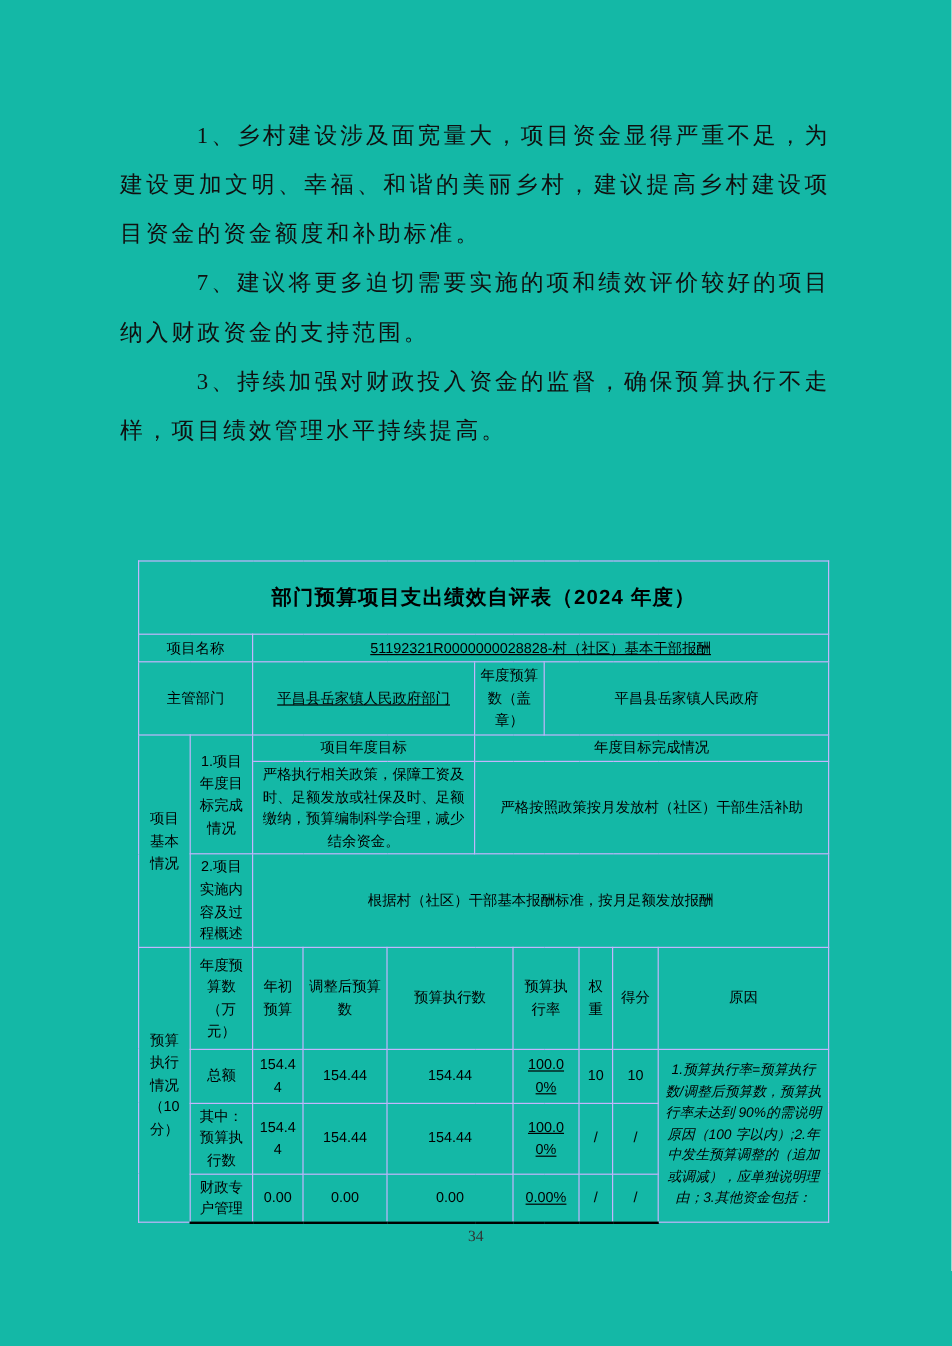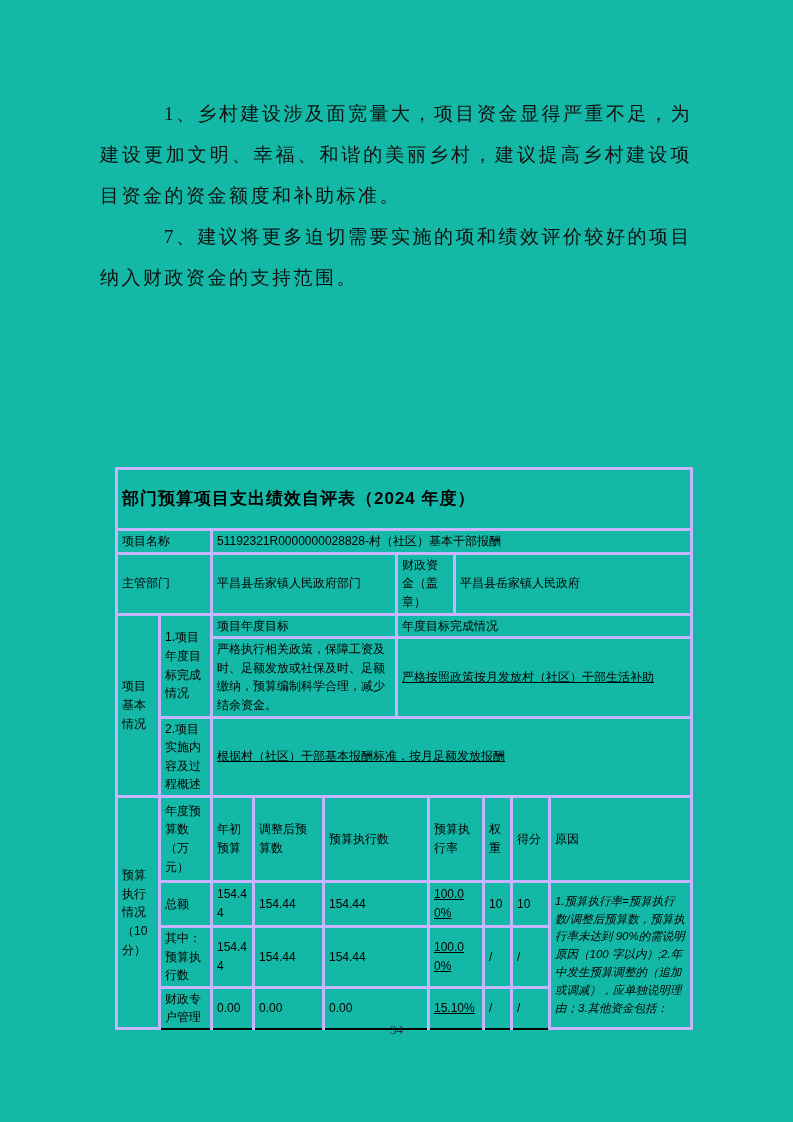--- a/index.html
+++ b/index.html
@@ -16,52 +16,53 @@
     text-align:justify; color:#101010;
   }
   .prose p { margin:0; text-indent:64px; }
   
   table.eval {
     position:absolute; left:115px; top:467px; width:575px;
     border-collapse:collapse; table-layout:fixed;
     font-size:12px; color:#000;
   }
   table.eval td {
-    border:3px solid #c4b5fd; padding:1px 4px; text-align:left;
+    border:1px solid #c4b5fd; padding:1px 4px; text-align:center;
     vertical-align:middle; line-height:1.55; word-break:break-all;
   }
   table.eval tr.last td { border-bottom:2px solid #000; }
   td.tt { font-size:17px; font-weight:bold; letter-spacing:1px; }
   td.lbl { text-align:left; padding-left:7px; }
-  td.val-left { text-align:left; padding-left:7px; }
+  td.val-left { text-align:left; padding-left:7px;text-decoration:underline; }
   td.impl-unit { text-align:left; padding:2px 10px; line-height:1.7; }
   td.vert { padding:0 4px; line-height:1.7; }
   td.sublbl { text-align:left; padding:2px 5px; line-height:1.65; vertical-align:middle; }
   td.goal { text-align:left; padding:2px 2px 2px 3px; line-height:1.55;border-radius:16px; }
-  td.freetext { text-align:left; padding:2px 6px;text-decoration:underline; }
+  td.freetext { text-align:left; padding:2px 6px; }
   td.reason {
     font-style:italic; font-size:11.5px; text-align:left;
     line-height:1.62; padding:3px 5px; vertical-align:middle;margin-left:18px;
   }
   td.num { padding:1px 4px; }
   td.rate { padding:1px 1px;text-decoration:underline; }
   .pageno {
     position:absolute; left:0; top:1022px; width:793px; text-align:center;
     font-family:"Liberation Serif","DejaVu Serif",serif;
     font-size:13px; color:#333;
   }
 </style>
 </head>
 <body>
 
 <div class="sheet">
 
   <div class="prose">
     <p>1、乡村建设涉及面宽量大，项目资金显得严重不足，为建设更加文明、幸福、和谐的美丽乡村，建议提高乡村建设项目资金的资金额度和补助标准。</p>
     <p>7、建议将更多迫切需要实施的项和绩效评价较好的项目纳入财政资金的支持范围。</p>
+    <p>3、持续加强对财政投入资金的监督，确保预算执行不走样，项目绩效管理水平持续提高。</p>
   </div>
 
   <table class="eval">
     <colgroup>
       <col style="width:43px">
         <col style="width:52px">
         <col style="width:42px">
       <col style="width:70px">
         <col style="width:73px">
         <col style="width:32px">
@@ -78,21 +79,21 @@
     </tr>
 
     <tr style="height:23px">
       <td colspan="2" class="lbl">项目名称</td>
       <td colspan="9" class="val-left">51192321R0000000028828-村（社区）基本干部报酬</td>
     </tr>
 
     <tr style="height:61px">
       <td colspan="2" class="lbl">主管部门</td>
       <td colspan="3" class="val-left">平昌县岳家镇人民政府部门</td>
-      <td colspan="2" class="impl-unit">财政资金（盖章）</td>
+      <td colspan="2" class="impl-unit">年度预算数（盖章）</td>
       <td colspan="4">平昌县岳家镇人民政府</td>
     </tr>
 
     <tr style="height:22px">
       <td rowspan="3" class="vert">项目基本情况</td>
       <td rowspan="2" class="sublbl">1.项目年度目标完成情况</td>
       <td colspan="3">项目年度目标</td>
       <td colspan="6">年度目标完成情况</td>
     </tr>
 
@@ -137,21 +138,21 @@
       <td colspan="2" class="rate">100.00%</td>
       <td>/</td>
       <td>/</td>
     </tr>
 
     <tr style="height:36px" class="last">
       <td class="sublbl">财政专户管理</td>
       <td class="num">0.00</td>
       <td class="num">0.00</td>
       <td colspan="2" class="num">0.00</td>
-      <td colspan="2" class="rate">15.10%</td>
+      <td colspan="2" class="rate">0.00%</td>
       <td>/</td>
       <td>/</td>
     </tr>
   </tbody>
     </table>
 
   <div class="pageno">34</div>
 
 </div>
 

